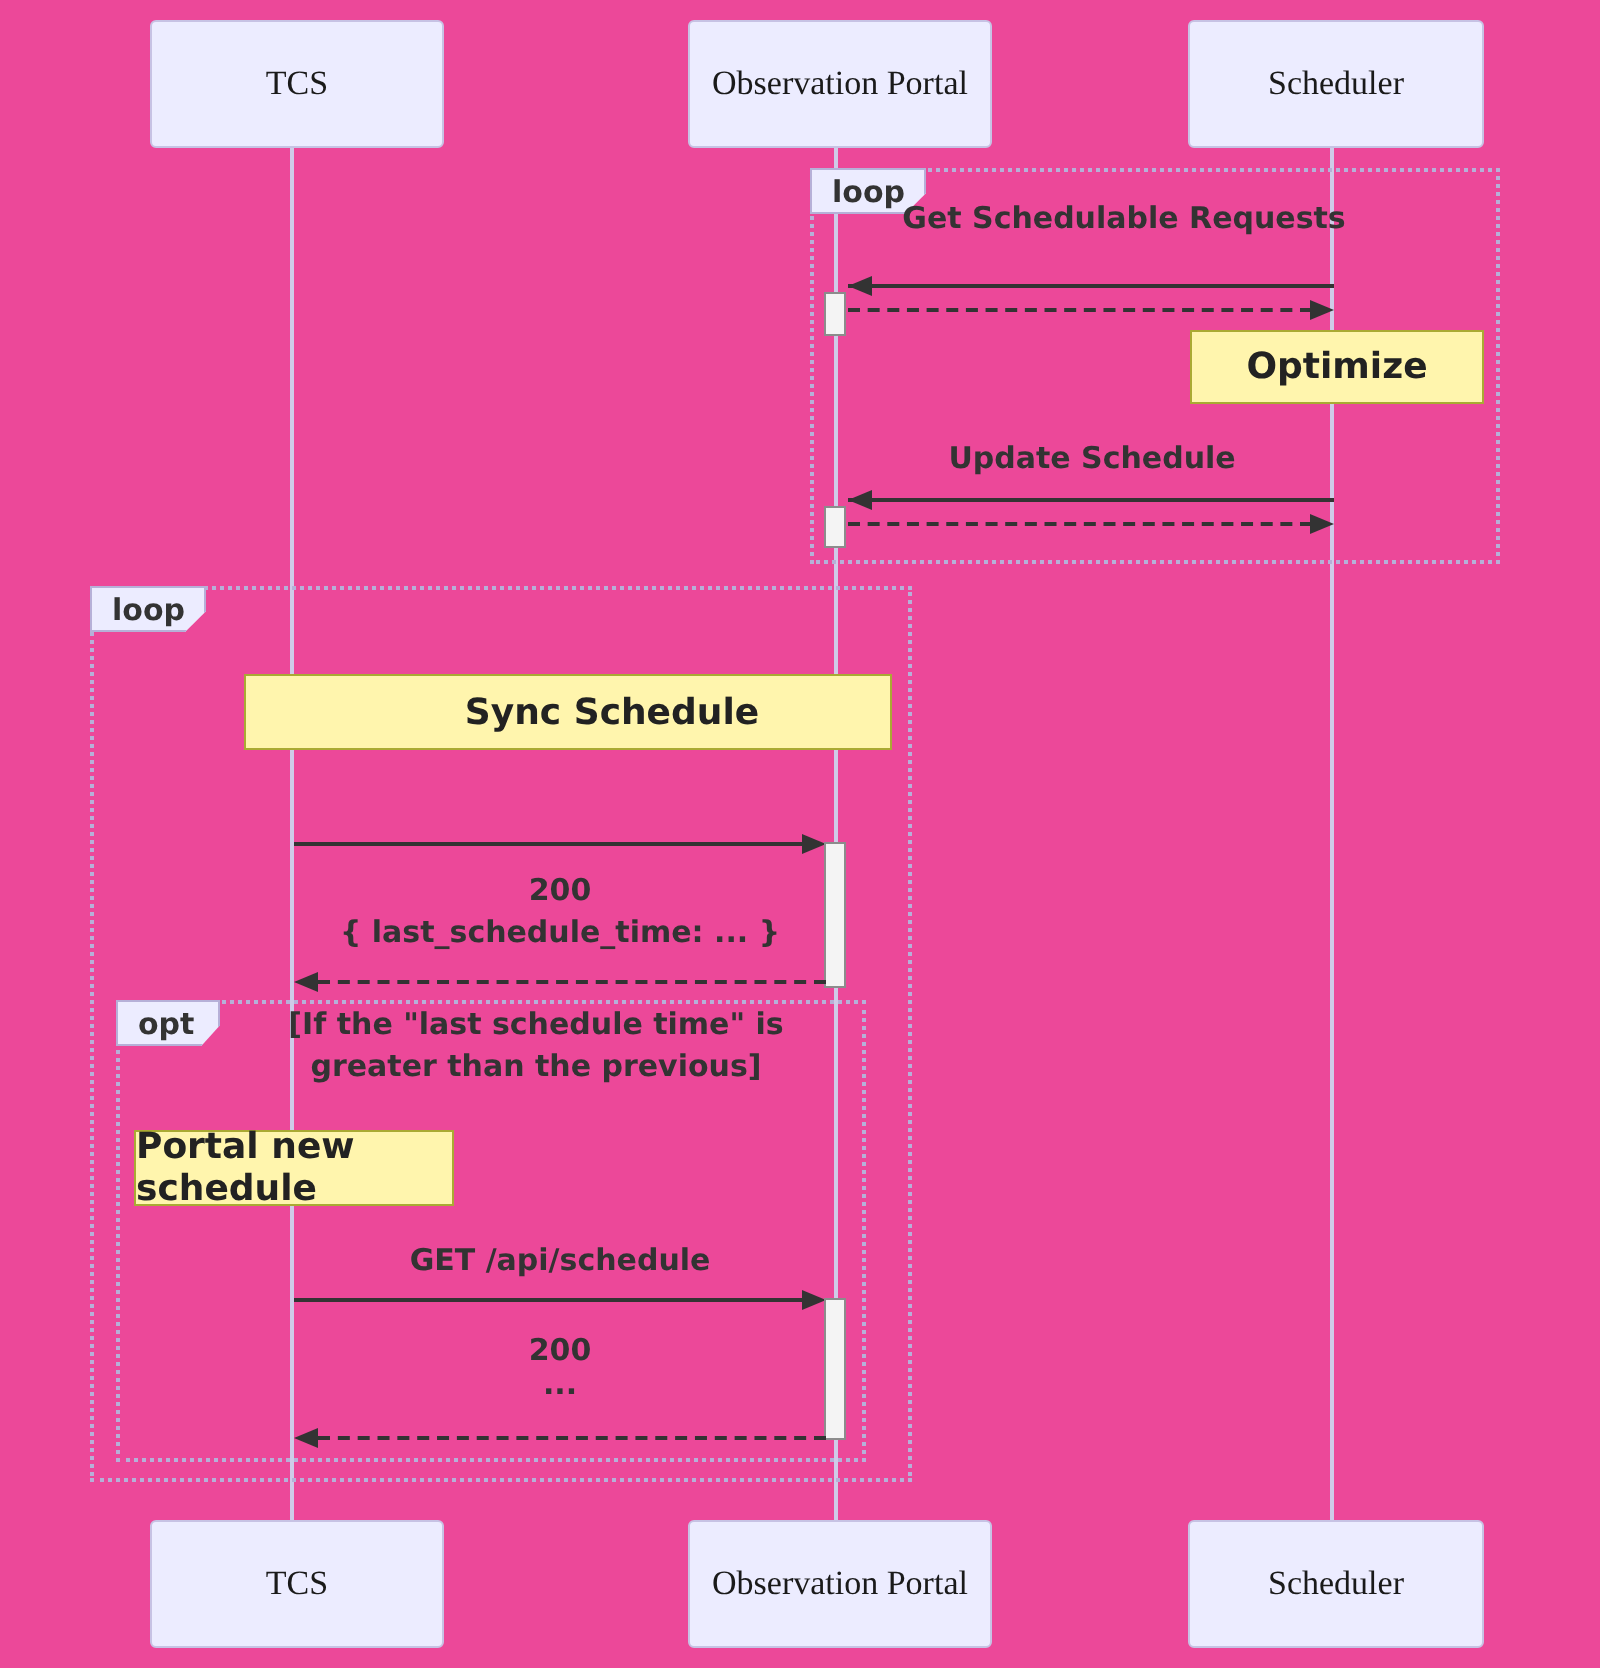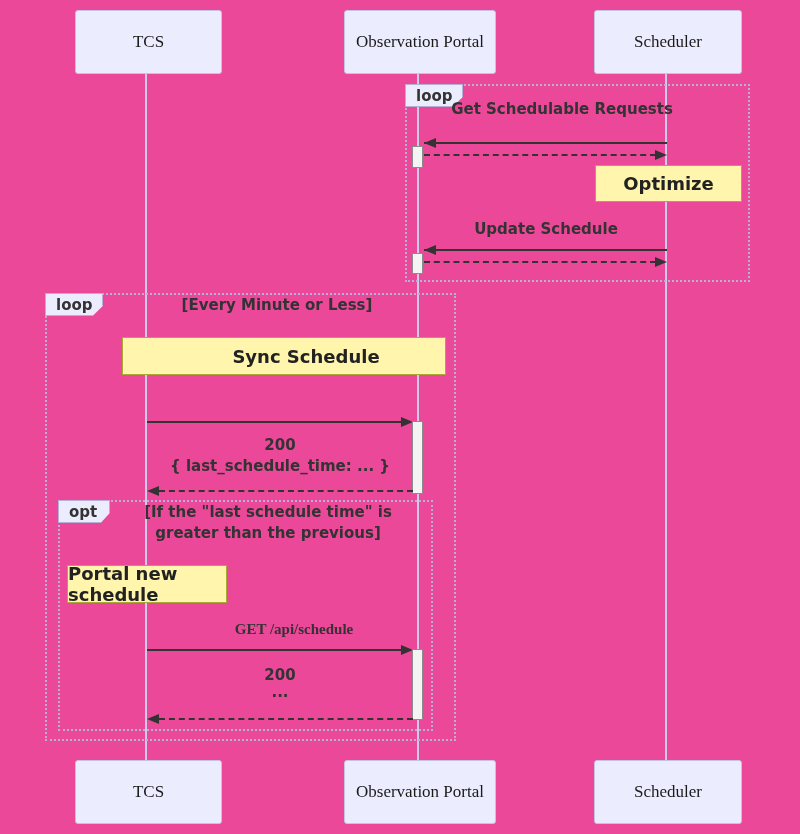--- a/index.html
+++ b/index.html
@@ -70,21 +70,20 @@
 
   <div class="msg" style="left:546px;top:220px;">Update Schedule</div>
   <div class="line-solid" style="left:424px;top:249px;width:243px;"></div>
   <div class="ah ah-left" style="left:424px;top:245px;"></div>
   <div class="line-dashed" style="left:424px;top:261px;width:232px;"></div>
   <div class="ah ah-right" style="left:655px;top:257px;"></div>
   <div class="activation" style="left:412px;top:253px;height:21px;"></div>
 
   <div class="frame" style="left:45px;top:293px;width:411px;height:448px;"></div>
   <div class="frame-label" style="left:45px;top:293px;width:58px;height:23px;">loop</div>
-  <div class="guard" style="left:277px;top:296px;">[Every Minute or Less]</div>
 
   <div class="note" style="left:122px;top:337px;width:324px;height:38px;padding-left:44px;">
     <span>Sync Schedule</span>
   </div>
 
   <div class="line-solid" style="left:147px;top:421px;width:254px;"></div>
   <div class="ah ah-right" style="left:401px;top:417px;"></div>
   <div class="activation" style="left:412px;top:421px;height:73px;"></div>
   <div class="msg" style="left:280px;top:436px;">200</div>
   <div class="msg" style="left:280px;top:457px;">{ last_schedule_time: ... }</div>
@@ -93,21 +92,21 @@
 
   <div class="frame" style="left:58px;top:500px;width:375px;height:231px;"></div>
   <div class="frame-label" style="left:58px;top:500px;width:52px;height:23px;">opt</div>
   <div class="guard" style="left:268px;top:503px;">[If the "last schedule time" is</div>
   <div class="guard" style="left:268px;top:524px;text-align:center;">greater than the previous]</div>
 
   <div class="note" style="left:67px;top:565px;width:160px;height:38px;">
     <span>Portal new schedule</span>
   </div>
 
-  <div class="msg" style="left:294px;top:621px;font-family:Liberation Serif, serif;">GET /api/schedule</div>
+  <div class="msg" style="left:280px;top:621px;">GET /api/schedule</div>
   <div class="line-solid" style="left:147px;top:649px;width:254px;"></div>
   <div class="ah ah-right" style="left:401px;top:645px;"></div>
   <div class="activation" style="left:412px;top:649px;height:71px;"></div>
   <div class="msg" style="left:280px;top:666px;">200</div>
   <div class="msg" style="left:280px;top:683px;">...</div>
   <div class="line-dashed" style="left:159px;top:718px;width:254px;"></div>
   <div class="ah ah-left" style="left:147px;top:714px;"></div>
 
   <div class="actor" style="left:75px;top:760px;width:145px;">
     <span>TCS</span>

